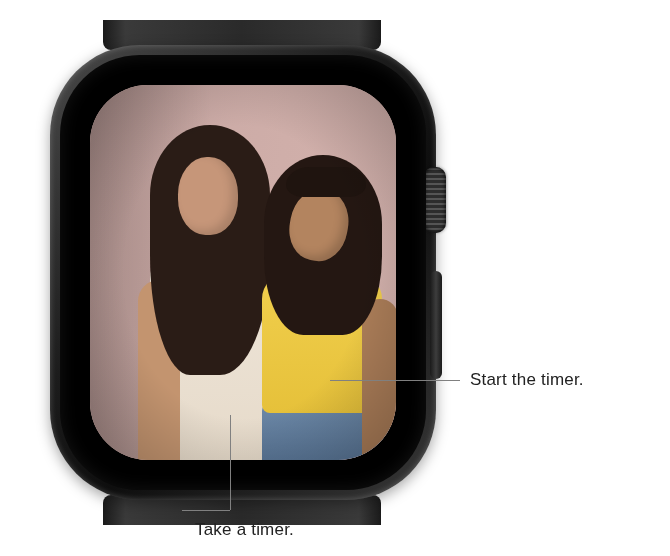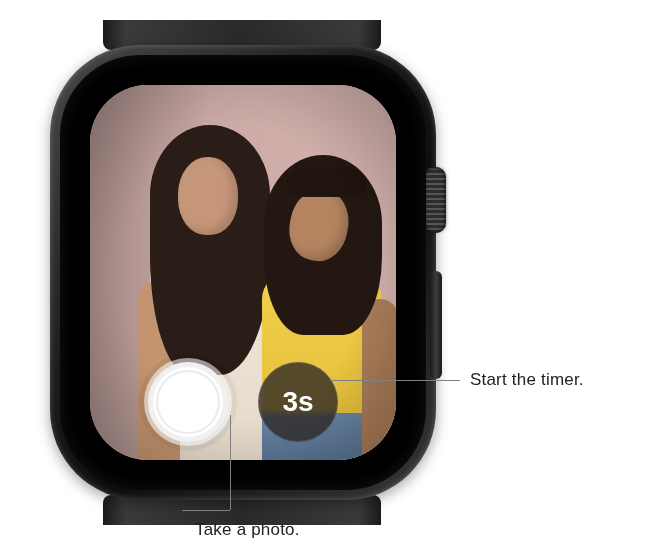--- a/index.html
+++ b/index.html
@@ -201,29 +201,23 @@
           <div class="torso2"></div>
           <div class="arm2"></div>
           <div class="neck2"></div>
           <div class="hair2"></div>
           <div class="face2"></div>
           <div class="bangs2"></div>
         </div>
 
         <div class="vignette"></div>
 
-        <div class="controls">
-          <div class="shutter"></div>
-          <div class="timer-btn">
-            <span>3s</span>
-          </div>
-        </div>
       </div>
     </div>
   </div>
 </div>
 
 <div class="leader" style="left:330px; top:380px; width:130px; height:1px;"></div>
 <div class="callout" style="left:470px; top:370px;">Start the timer.</div>
 
 <div class="leader" style="left:230px; top:415px; width:1px; height:95px;"></div>
 <div class="leader" style="left:182px; top:510px; width:48px; height:1px;"></div>
-<div class="callout" style="left:195px; top:520px;">Take a photo.</div>
+<div class="callout" style="left:195px; top:520px;">Take a timer.</div>
 
 </body></html>

